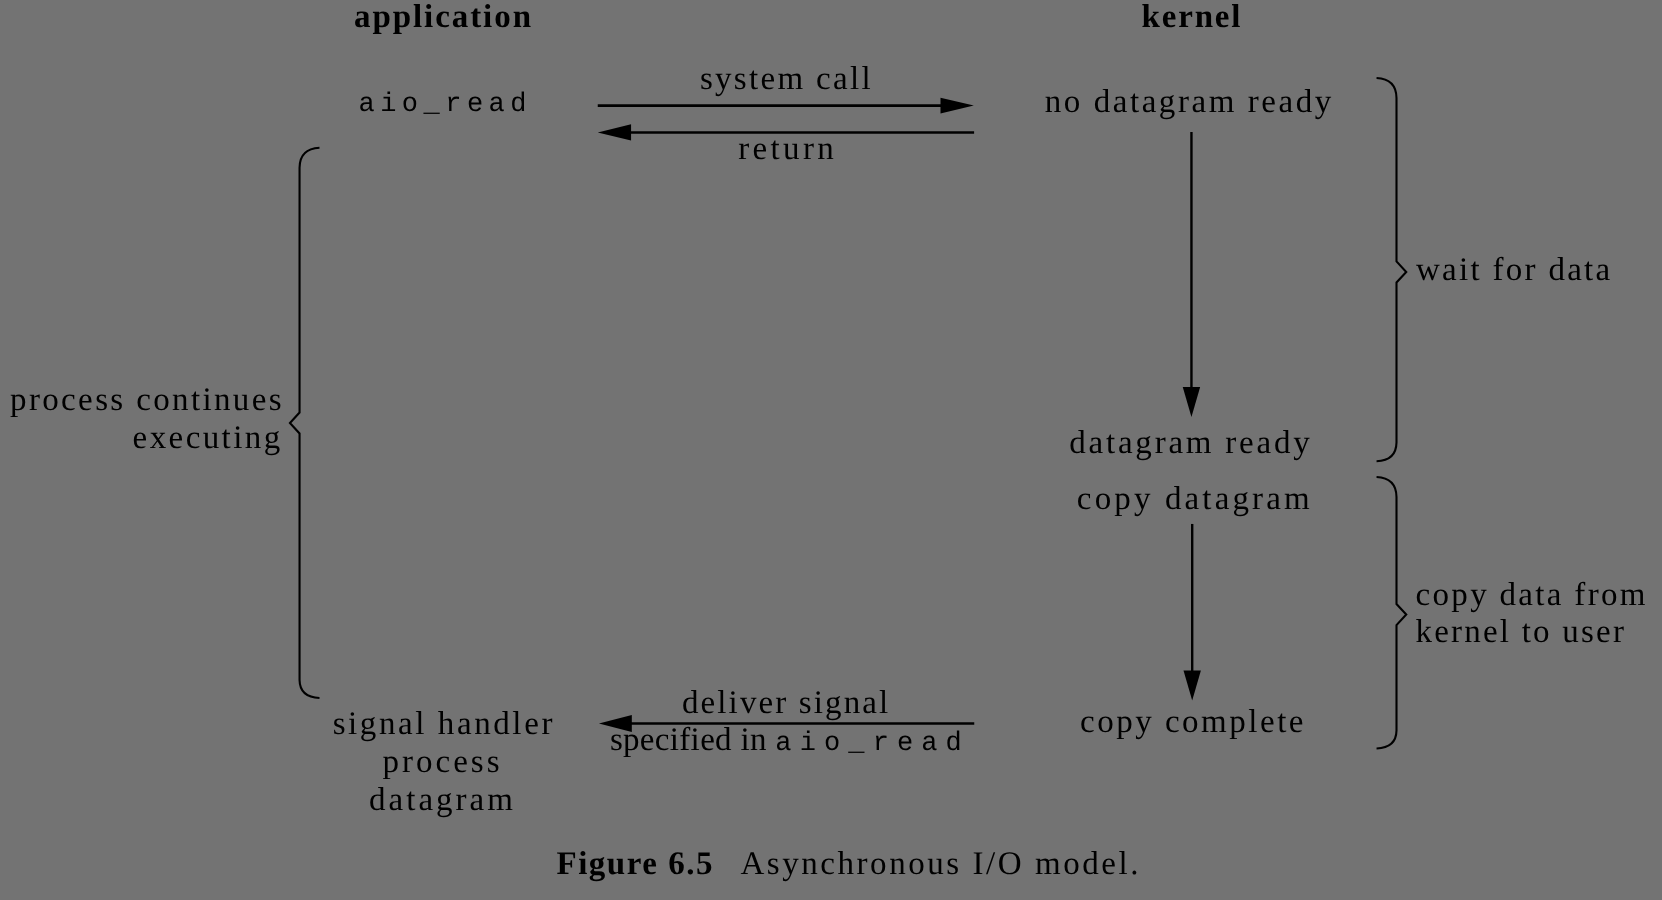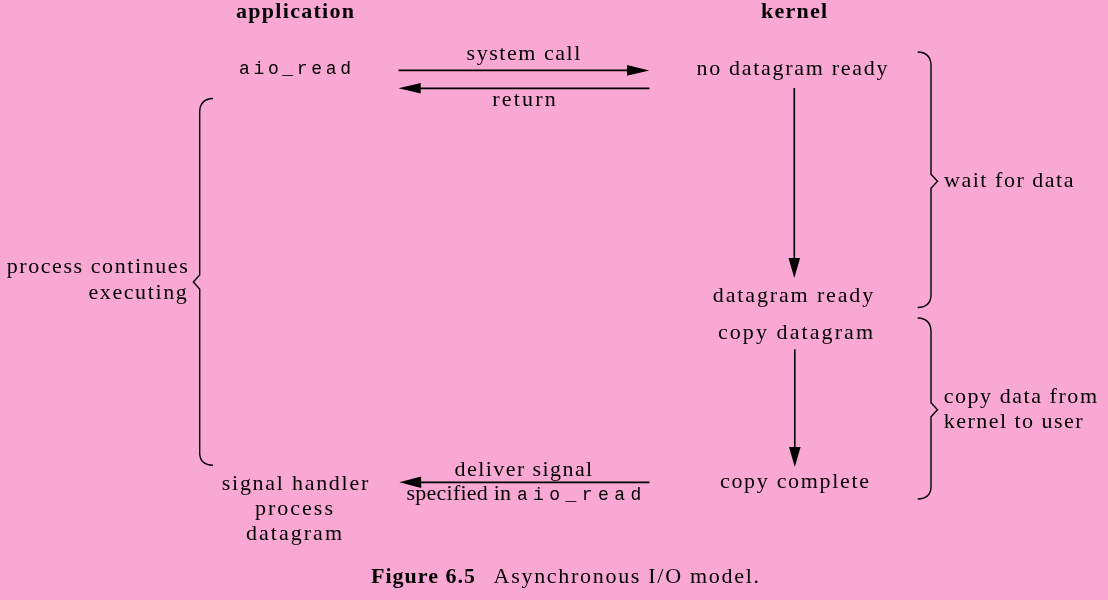--- a/index.html
+++ b/index.html
@@ -1,16 +1,16 @@
 <!DOCTYPE html>
 <html><head>
 <meta charset="utf-8">
 <style>
   html,body{margin:0;padding:0;background:#ffffff;}
-  #canvas{position:relative;width:1108px;height:600px;background:#f9a8d4;overflow:hidden;}
+  #canvas{position:relative;width:1108px;height:600px;background:#737373;overflow:hidden;}
   svg{position:absolute;left:0;top:0;}
   text{fill:#000000;}
   .ser{font-family:"Liberation Serif",serif;font-size:22px;}
   .bld{font-family:"Liberation Serif",serif;font-size:22px;font-weight:bold;}
   .mon{font-family:"Liberation Mono",monospace;font-size:18px;}
 </style>
 </head>
 <body>
 <div id="canvas">
 <svg width="1108" height="600" viewBox="0 0 1108 600">

